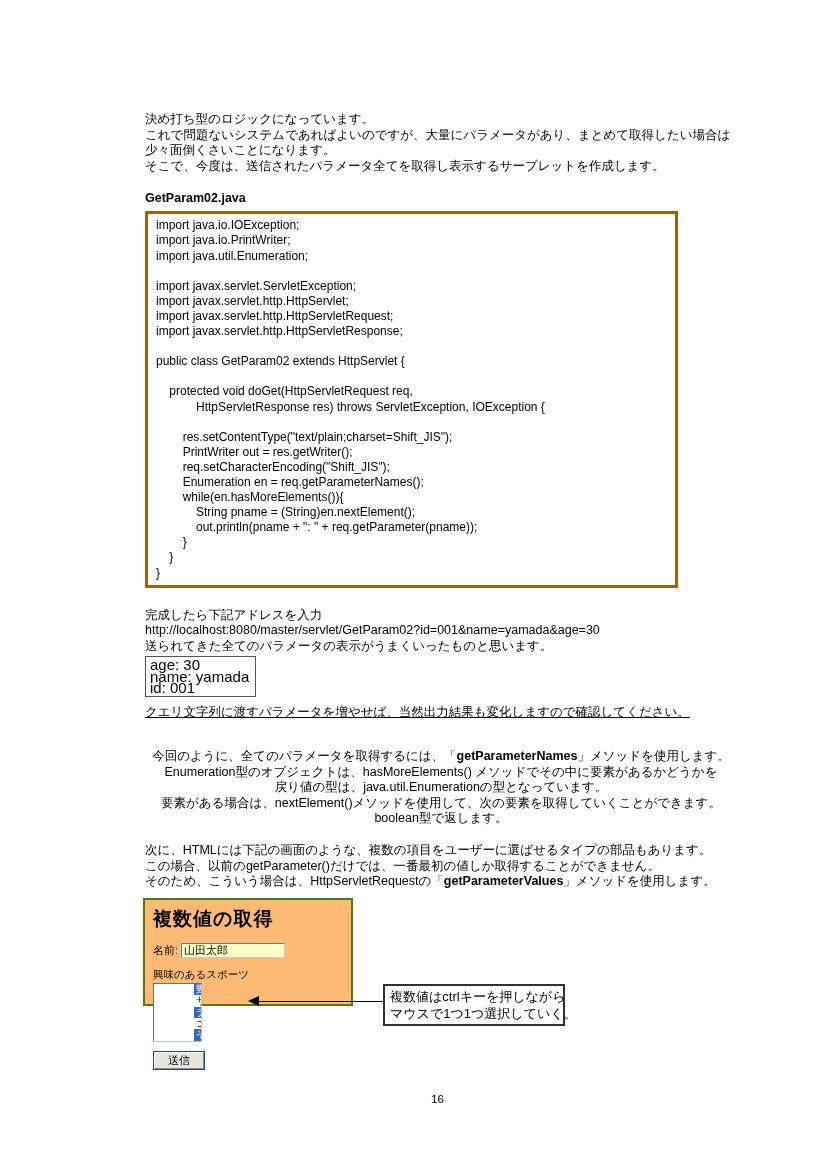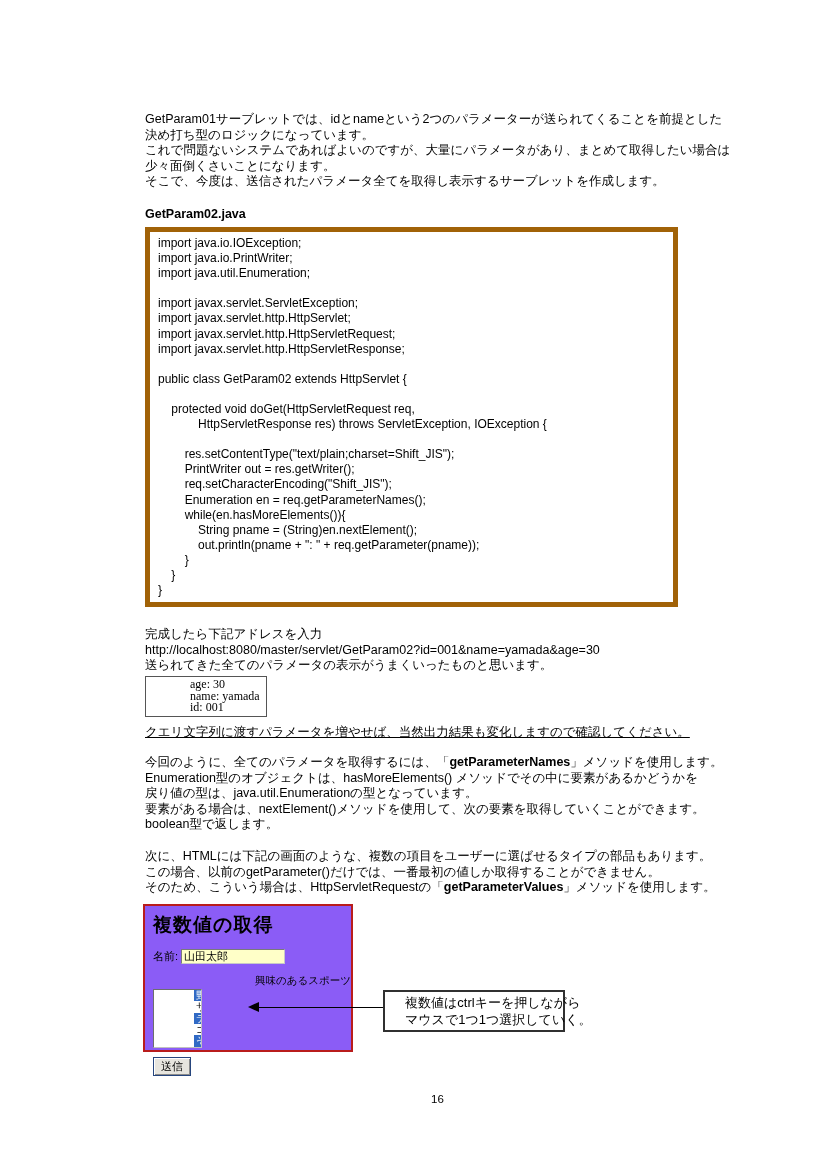--- a/index.html
+++ b/index.html
@@ -11,78 +11,78 @@
   }
   .content { position:absolute; left:145px; top:112px; width:592px; }
 
   .bodytext { font-size:12.5px; line-height:15.6px; }
   .bodyline { white-space:nowrap; }
   .b { font-weight:bold; }
 
   .code-heading { margin-top:17px; font-size:12.5px; font-weight:bold; }
 
   .code-box {
-    margin-top:6px; width:533px; border:5px solid #a16207;
+    margin-top:6px; width:533px; border:3px solid #a16207;
     padding:4px 8px; background:#fff;
   }
   .code-box pre {
     font-family:"Liberation Sans","DejaVu Sans",sans-serif;
     font-size:12px; line-height:15.1px; white-space:pre;
   }
 
   .address-block { margin-top:20px; font-size:12.5px; line-height:15.6px; }
 
   .output-box {
     display:inline-block; margin-top:2px; border:1px solid #555;
     padding:2px 6px 2px 4px; min-width:90px;
   }
   .output-box pre {
-    font-family:Liberation Serif, serif;
-    font-size:12px; line-height:11.5px; white-space:pre;margin-left:40px;
+    font-family:Liberation Sans, sans-serif;
+    font-size:15px; line-height:11.5px; white-space:pre;
   }
 
   .note { margin-top:8px;text-decoration:underline; }
-  .para1 { margin-top:15px; }
+  .para1 { margin-top:28px;text-align:center; }
   .para2 { margin-top:16px; }
 
   
   .figure { position:relative; margin-top:8px; height:160px; }
 
   .shot-box {
-    position:absolute; left:-2px; top:0; width:210px; height:148px;
-    border:2px solid #b91c1c; background:#8b5cf6;
+    position:absolute; left:-2px; top:0; width:210px; height:108px;
+    border:2px solid #4d7c0f; background:#fdba74;
   }
   .shot-title { margin:6px 0 0 8px; font-size:19px; font-weight:bold; letter-spacing:1px; }
   .shot-name-row { margin:11px 0 0 8px; font-size:11px; display:flex; align-items:center; }
   .shot-name-label { margin-right:3px; }
   .shot-name-input {
     width:104px; height:15px; font-size:11px; padding:4px 2px;
     background:#FFFFC8;
     border:1px solid; border-color:#7a7a7a #c8c8c8 #c8c8c8 #7a7a7a;
     font-family:Liberation Mono, monospace;
   }
-  .shot-sports-label { margin:10px 0 1px 8px; font-size:10.5px;text-align:right; }
+  .shot-sports-label { margin:10px 0 1px 8px; font-size:10.5px; }
   .shot-listbox {
     margin-left:8px; width:49px; background:#fff;
     border:1px solid; border-color:#6e6e6e #c0c0c0 #c0c0c0 #6e6e6e;
   }
   .shot-option { font-size:10.5px; line-height:11.4px; padding:0 2px; white-space:nowrap; overflow:hidden; cursor:default;margin-left:40px; }
   .shot-option.selected { background:#316AC5; color:#fff; }
   .shot-submit {
-    margin:9px 0 0 8px; font-size:11px; padding:1px 7px;
+    margin:9px 0 0 8px; font-size:11px; padding:1px 14px;
     background:#e7e5de; color:#000;
     border:1px solid #26457d;
     box-shadow:inset 1px 1px 0 #ffffff, inset -1px -1px 0 #8a8a8a;
     font-family:"Liberation Sans","DejaVu Sans",sans-serif;
   }
 
   .callout-box {
     position:absolute; left:238px; top:86px; width:182px;
     border:2px solid #303030; background:#fff;
-    padding:2px 20px; font-size:13px; line-height:17px; white-space:nowrap;
+    padding:2px 5px; font-size:13px; line-height:17px; white-space:nowrap;
   }
   .arrow-line {
     position:absolute; left:113px; top:103px; width:125px; height:1px;
     background:#000;
   }
   .arrow-head {
     position:absolute; left:103px; top:98px; width:0; height:0;
     border-top:5px solid transparent; border-bottom:5px solid transparent;
     border-right:11px solid #000;
   }
@@ -92,21 +92,20 @@
     text-align:center; font-size:11.5px;padding-left:48px;
   }
 </style>
 </head>
 <body>
 
 <div class="page">
   <div class="content">
 
     <div class="bodytext">
-      <div class="bodyline">GetParam01サーブレットでは、idとnameという2つのパラメーターが送られてくることを前提とした</div>
       <div class="bodyline">決め打ち型のロジックになっています。</div>
       <div class="bodyline">これで問題ないシステムであればよいのですが、大量にパラメータがあり、まとめて取得したい場合は</div>
       <div class="bodyline">少々面倒くさいことになります。</div>
       <div class="bodyline">そこで、今度は、送信されたパラメータ全てを取得し表示するサーブレットを作成します。</div>
     </div>
 
     <div class="code-heading">GetParam02.java</div>
     <div class="code-box">
       <pre>import java.io.IOException;
 import java.io.PrintWriter;

